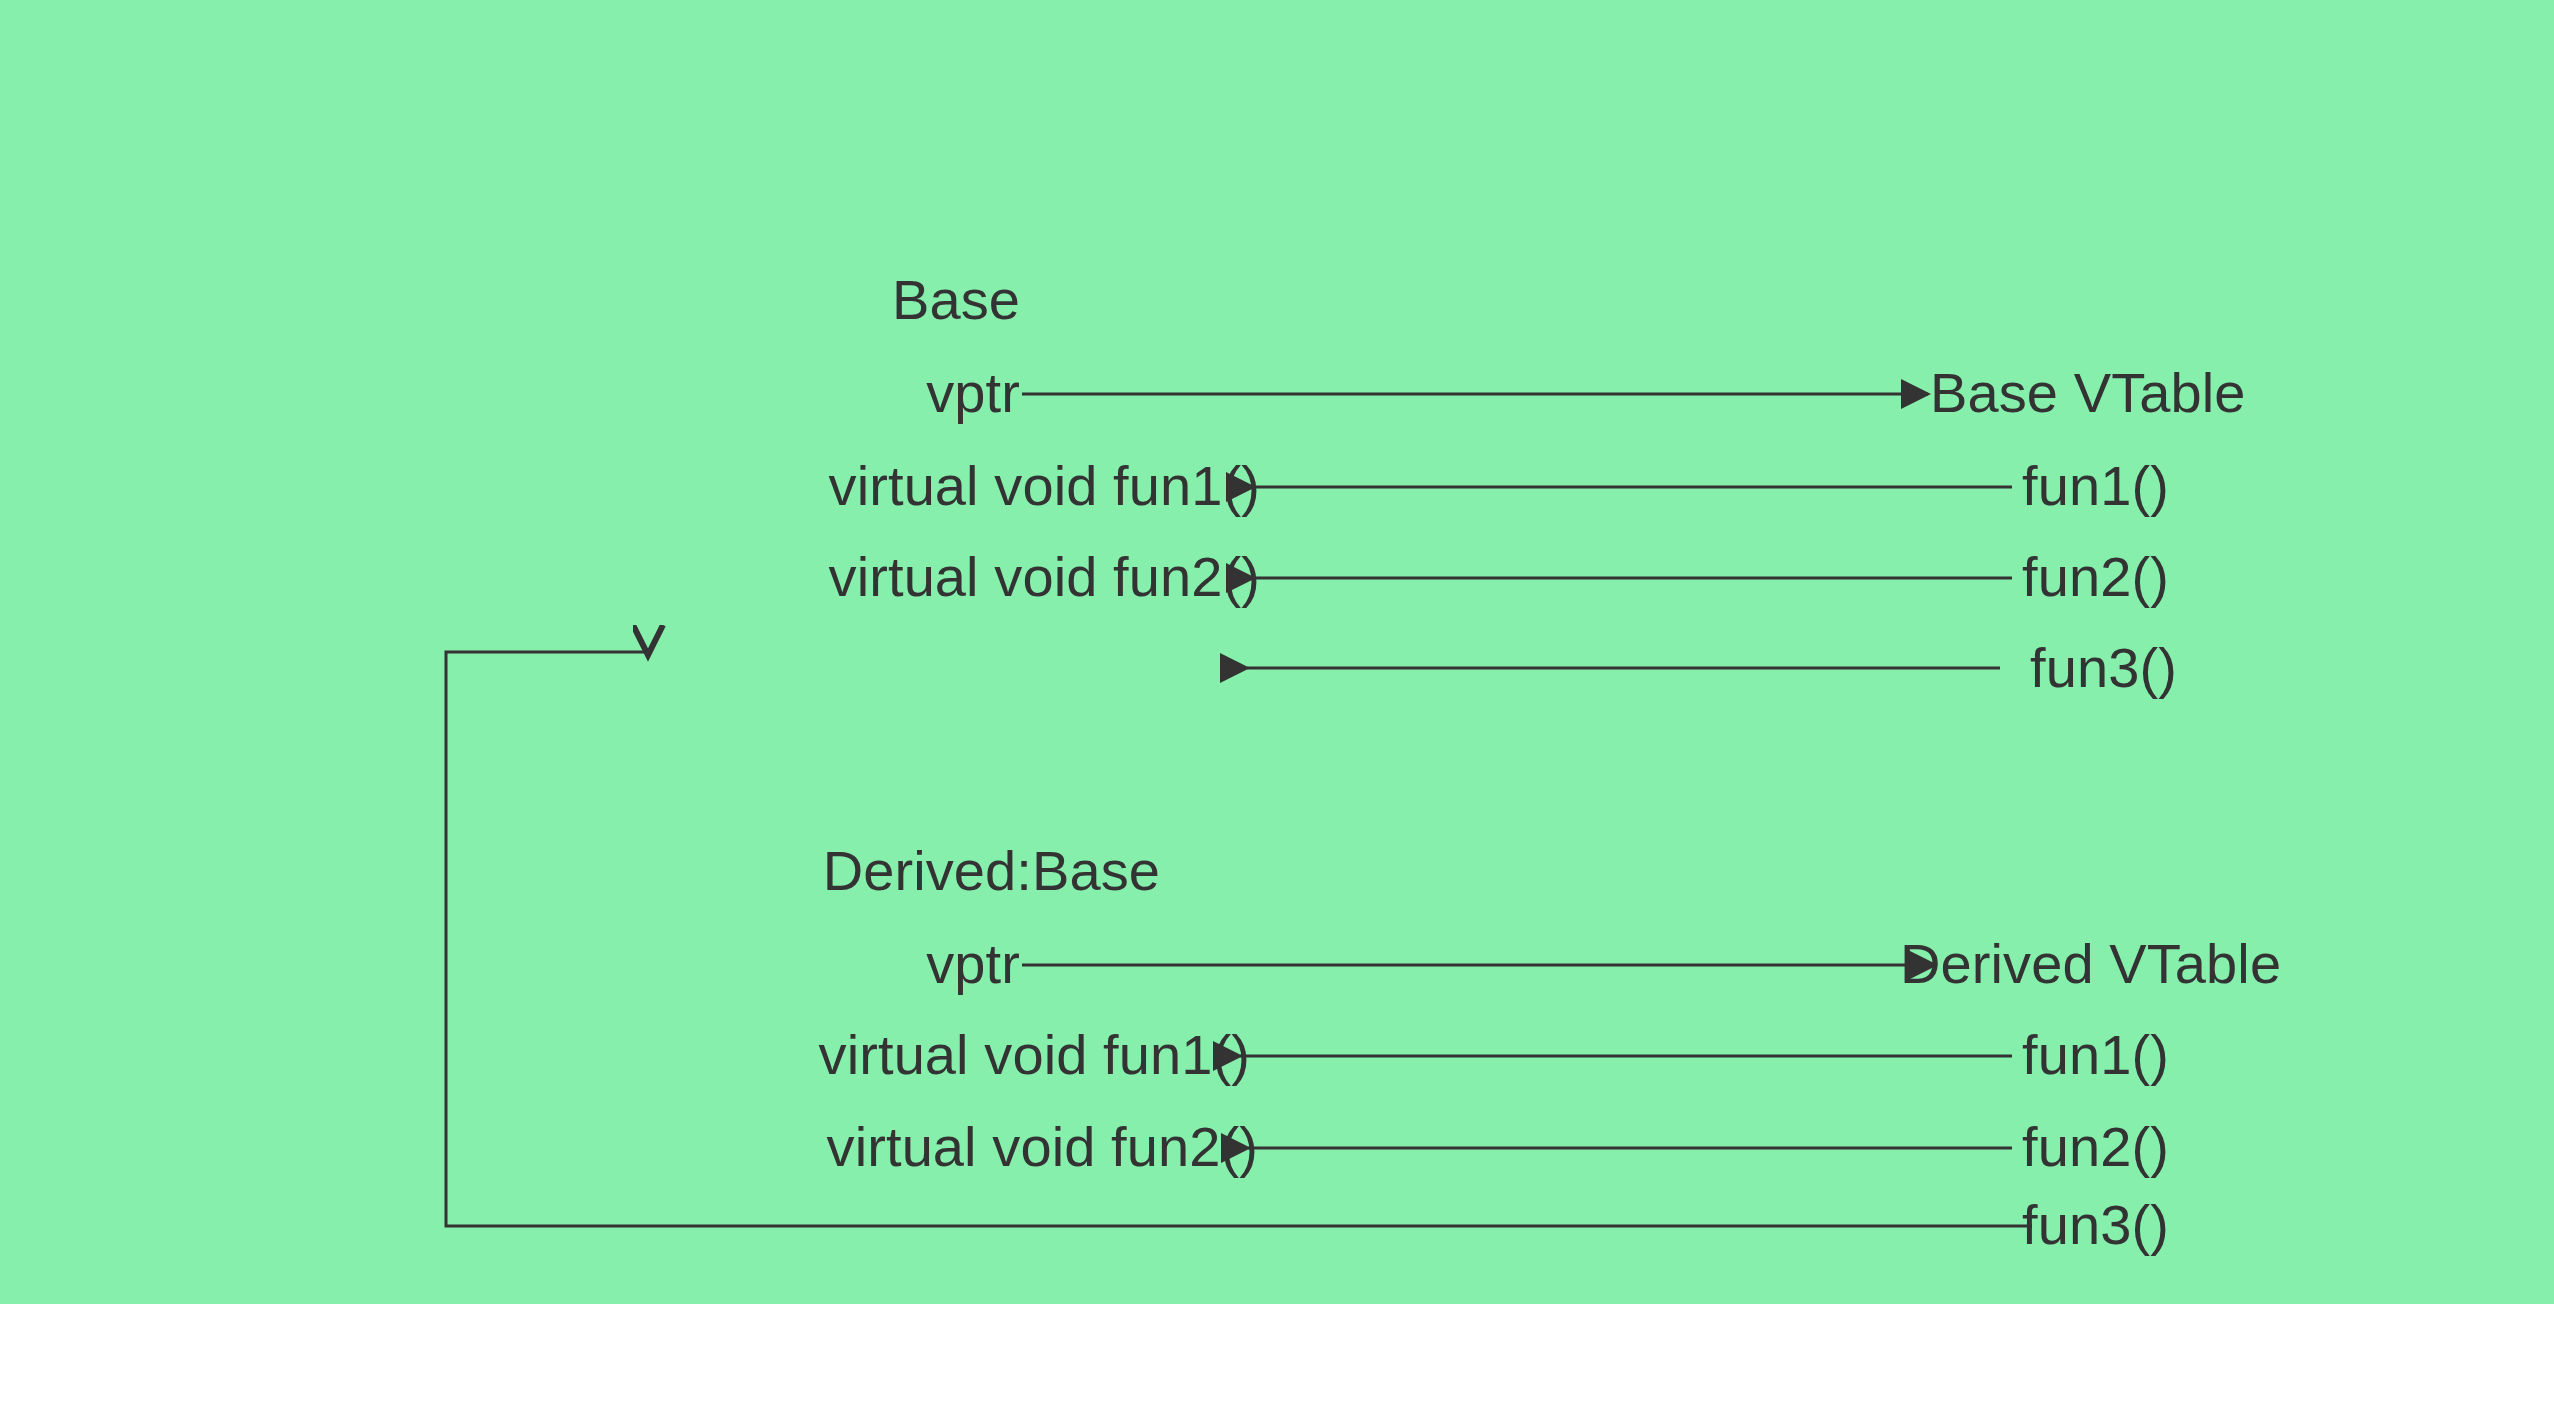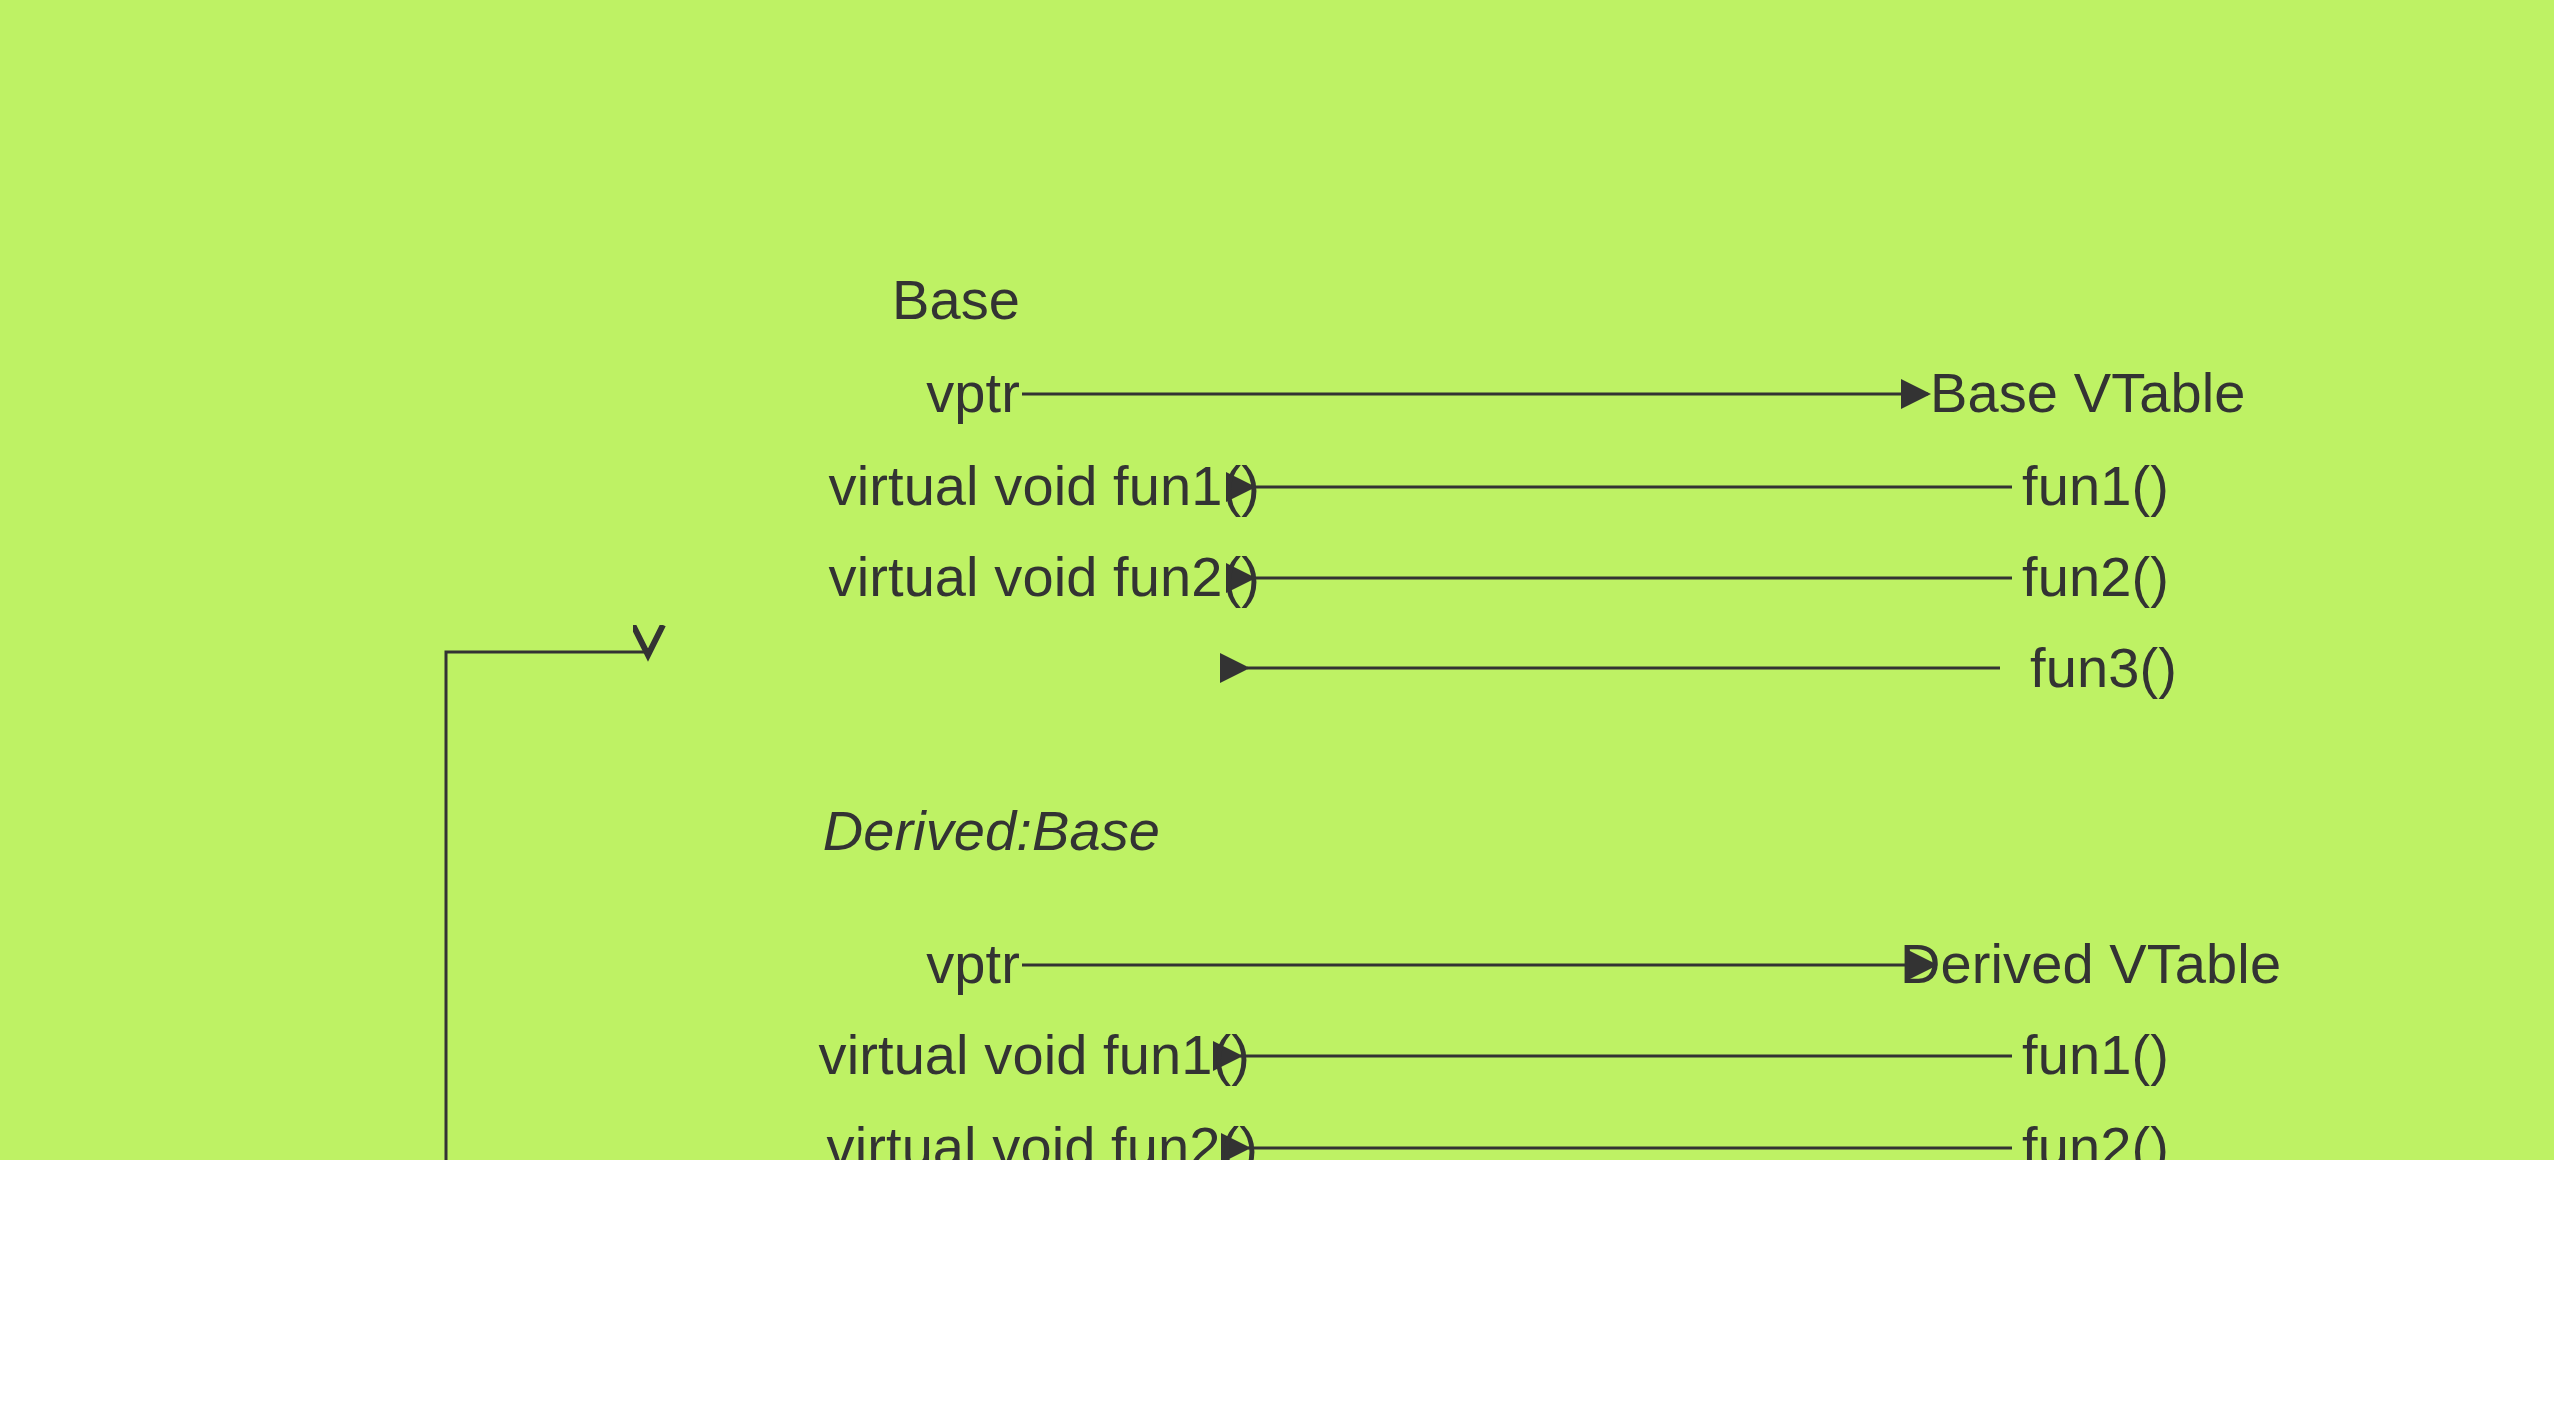--- a/index.html
+++ b/index.html
@@ -6,22 +6,22 @@
     margin: 0;
     padding: 0;
     background: #ffffff;
   }
   body {
     font-family: "Liberation Sans", "DejaVu Sans", sans-serif;
   }
   #canvas {
     position: relative;
     width: 2554px;
-    height: 1160px;
-    background: #bef264;
+    height: 1304px;
+    background: #86efac;
     overflow: hidden;
   }
   #wires {
     position: absolute;
     left: 0;
     top: 0;
     width: 2554px;
     height: 1428px;
     pointer-events: none;
   }
@@ -86,21 +86,21 @@
 
 
   <div class="lbl left-al" style="left:1930px; top:365px; width:700px;">Base VTable</div>
 
   <div class="lbl left-al" style="left:2022px; top:458px; width:500px;">fun1()</div>
 
   <div class="lbl left-al" style="left:2022px; top:549px; width:500px;">fun2()</div>
 
   <div class="lbl left-al" style="left:2030px; top:640px; width:500px;">fun3()</div>
 
-  <div class="lbl right-al" style="left:320px; top:803px; width:840px;font-style:italic;">Derived:Base</div>
+  <div class="lbl right-al" style="left:320px; top:843px; width:840px;">Derived:Base</div>
 
   <div class="lbl right-al" style="left:320px; top:936px; width:700px;">vptr</div>
 
   <div class="lbl right-al" style="left:320px; top:1027px; width:930px;">virtual void fun1()</div>
 
   <div class="lbl right-al" style="left:320px; top:1119px; width:938px;">virtual void fun2()</div>
 
   <div class="lbl left-al" style="left:1900px; top:936px; width:800px;">Derived VTable</div>
 
   <div class="lbl left-al" style="left:2022px; top:1027px; width:500px;">fun1()</div>

